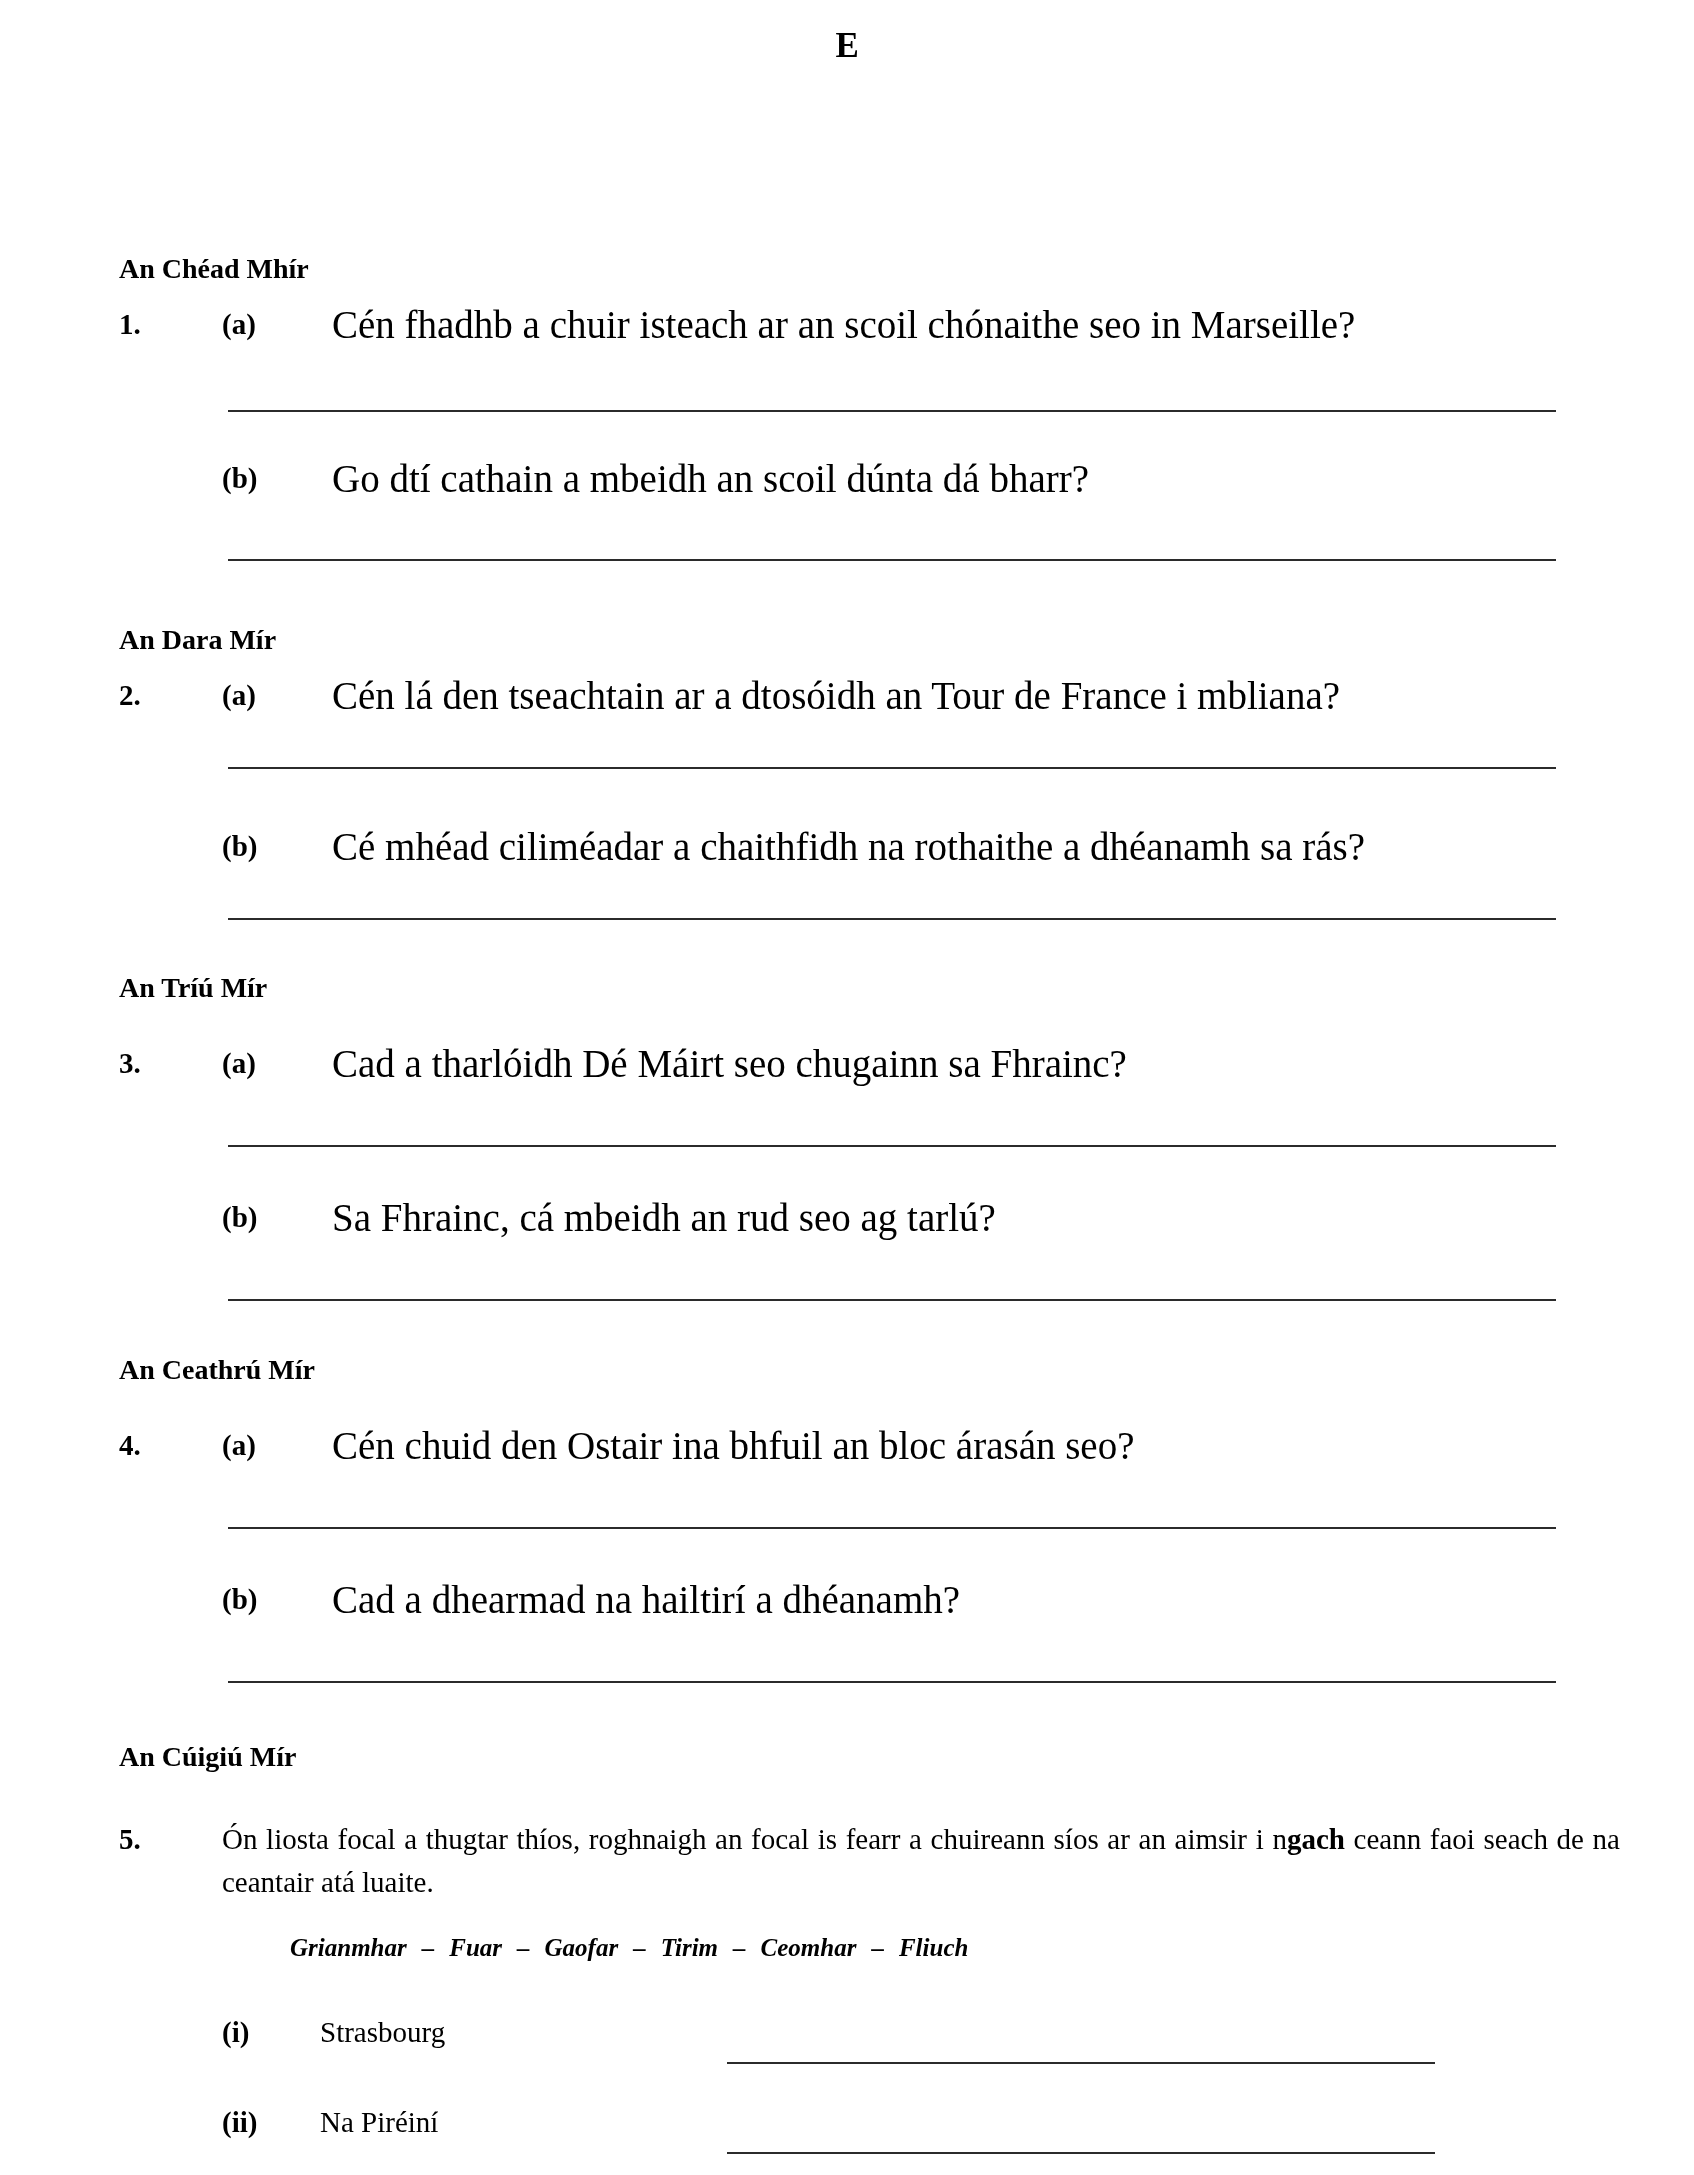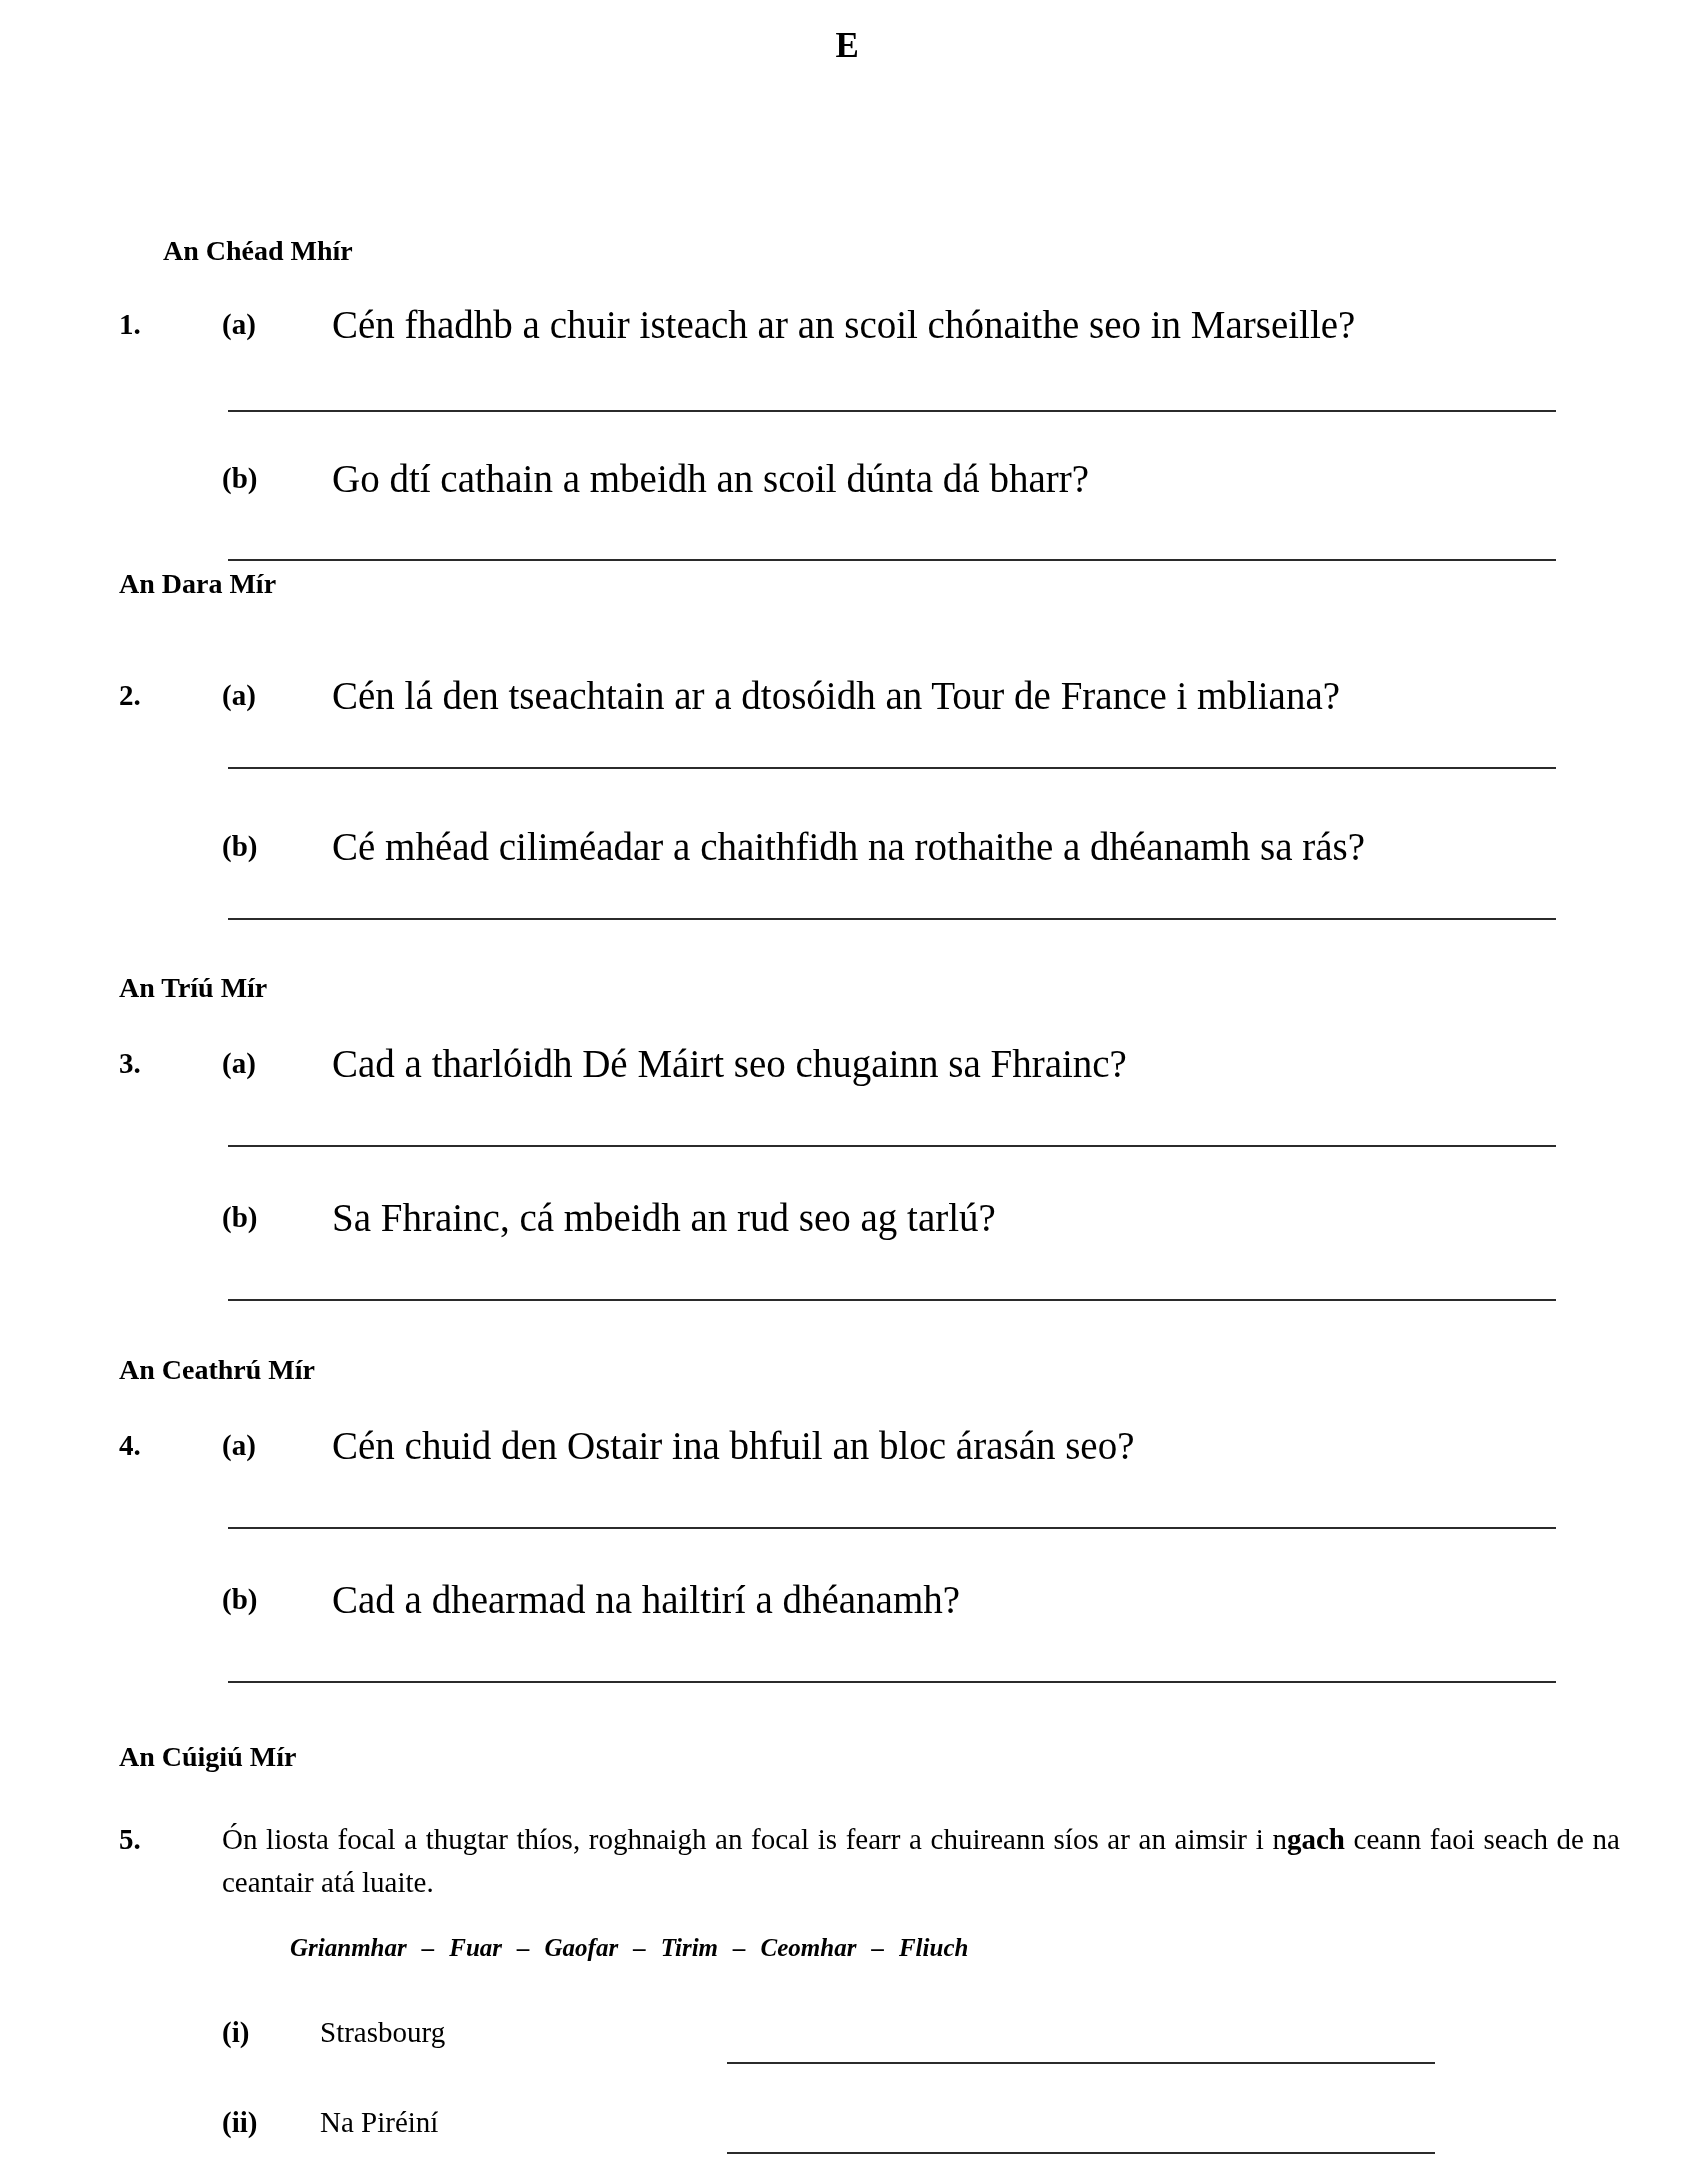--- a/index.html
+++ b/index.html
@@ -147,36 +147,36 @@
   }
 </style>
 </head>
 <body>
 
 <div class="page">
 
   <div class="paper-title">E</div>
 
 
-  <div class="section-heading" style="top:235px;margin-left:44px;">An Chéad Mhír</div>
+  <div class="section-heading" style="top:253px;">An Chéad Mhír</div>
 
   <div class="qrow" style="top:303px;">
     <span class="qnum">1.</span>
     <span class="qlabel">(a)</span>
     <span class="qtext">Cén fhadhb a chuir isteach ar an scoil chónaithe seo in Marseille?</span>
   </div>
   <div class="answer-line" style="top:410px;"></div>
 
   <div class="qrow" style="top:457px;">
     <span class="qlabel">(b)</span>
     <span class="qtext">Go dtí cathain a mbeidh an scoil dúnta dá bharr?</span>
   </div>
   <div class="answer-line" style="top:559px;"></div>
 
-  <div class="section-heading" style="top:568px;text-align:right;">An Dara Mír</div>
+  <div class="section-heading" style="top:624px;text-align:right;">An Dara Mír</div>
 
   <div class="qrow" style="top:674px;">
     <span class="qnum">2.</span>
     <span class="qlabel">(a)</span>
     <span class="qtext">Cén lá den tseachtain ar a dtosóidh an Tour de France i mbliana?</span>
   </div>
   <div class="answer-line" style="top:767px;"></div>
 
   <div class="qrow" style="top:825px;">
     <span class="qlabel">(b)</span>

